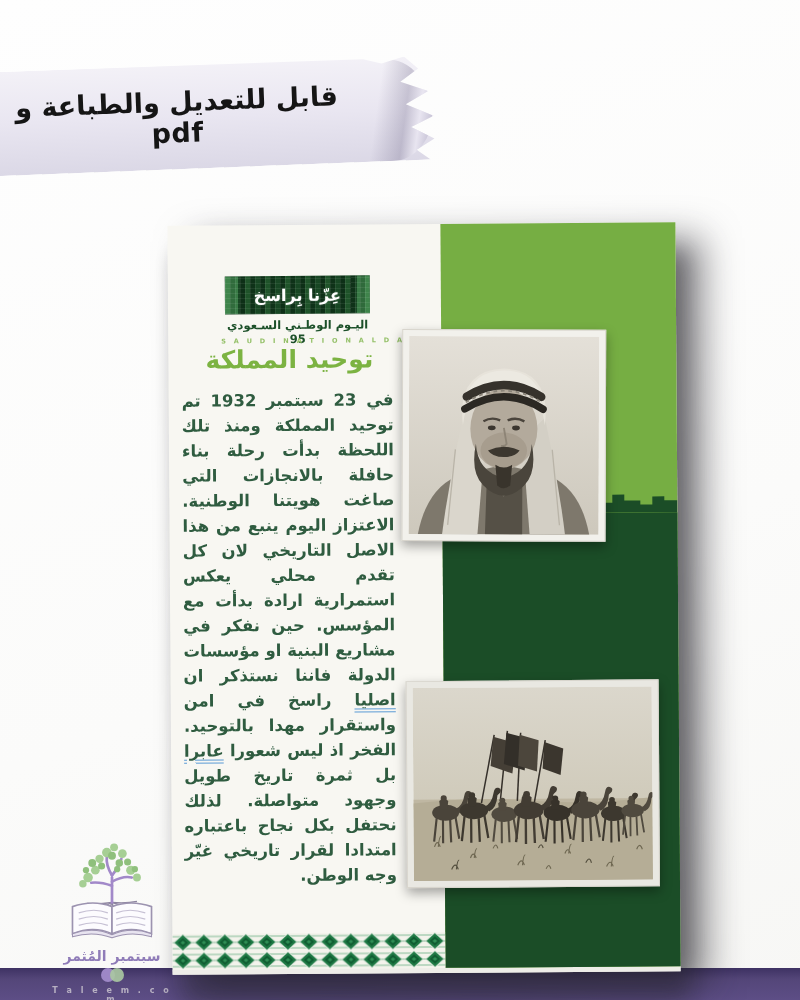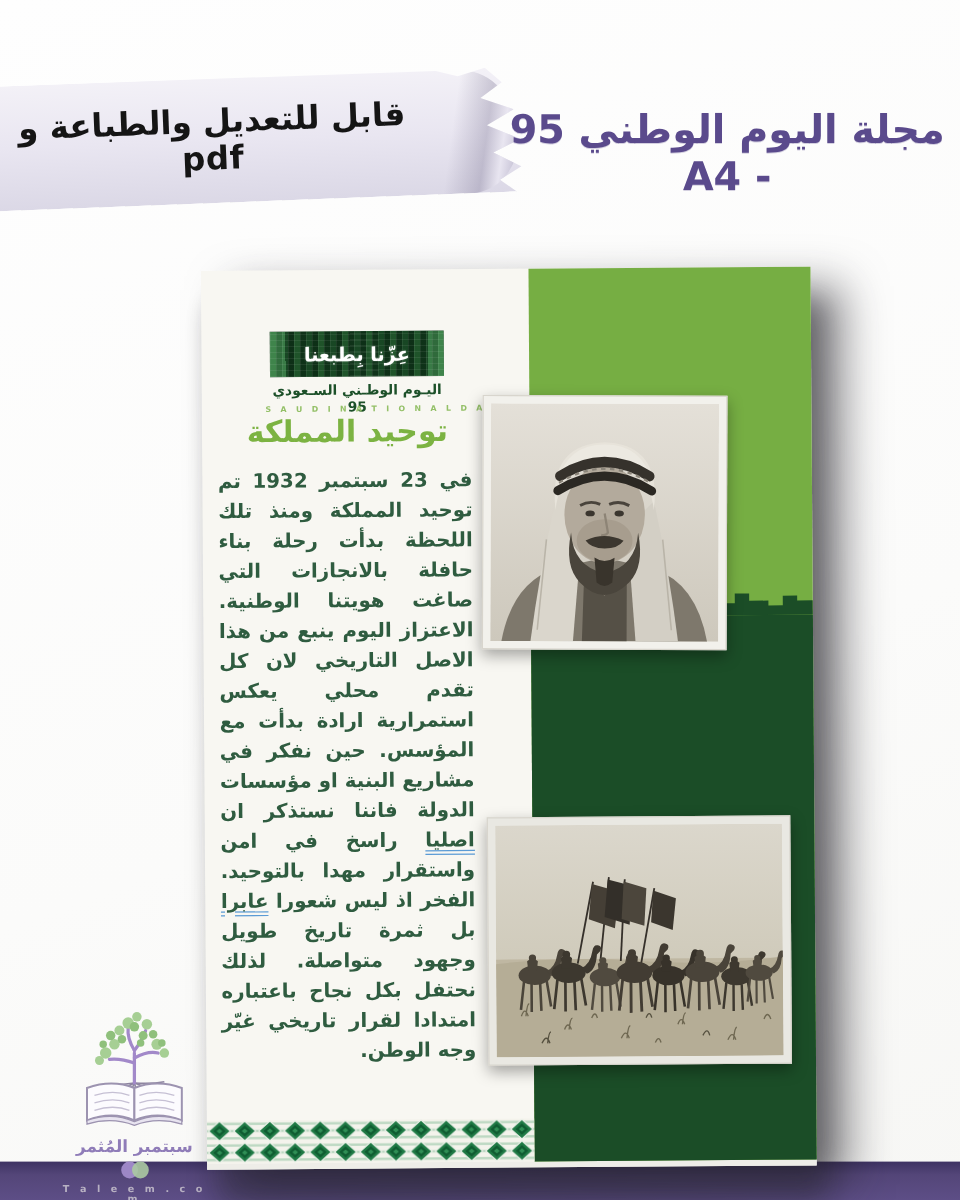--- a/index.html
+++ b/index.html
@@ -86,21 +86,20 @@
 </head>
 <body>
 
 <div class="stage">
 
   <div class="ribbon">
     <div class="ribbon-text">قابل للتعديل والطباعة و pdf</div>
     <div class="ribbon-curl"></div>
   </div>
 
-  <div class="poster-title">مجلة اليوم الوطني 95 - A4</div>
 
   <div class="footer-band"></div>
 
   <div class="watermark">
     <svg width="104" height="104" viewBox="0 0 100 100">
 
       <g stroke="#8d84a0" stroke-width="1.3" fill="none">
         <path d="M50,62 q-9,5 -18,7"></path>
           <path d="M50,62 q-3,8 -8,12"></path>
         <path d="M50,62 q2,9 6,13"></path>
@@ -162,21 +161,21 @@
   <div class="page">
 
     <div class="col-green">
       <svg class="cren-svg" viewBox="0 0 235 24" preserveAspectRatio="none">
         <path d="M0,24 V12 H14 V16 H26 V8 H38 V14 H52 V6 H62 V12 H78 V16 H92 V8 H104 V4 H114 V12 H130 V16 H144 V8 H156 V14 H170 V6 H182 V12 H198 V16 H210 V8 H222 V12 H235 V24 Z" fill="#1b4d27"></path>
       </svg>
       <div class="col-dark"></div>
     </div>
 
     <div class="logo-box">
-      <div class="logo-slogan">عِزّنا بِطبعنا</div>
+      <div class="logo-slogan">عِزّنا بِراسخ</div>
     </div>
     <div class="logo-sub-ar">اليـوم الوطـني السـعودي 95</div>
     <div class="logo-sub-en">S A U D I   N A T I O N A L   D A Y   9 5</div>
 
     <div class="article-heading">توحيد المملكة</div>
     <div class="article-body"><span>في 23 سبتمبر 1932 تم توحيد المملكة ومنذ تلك اللحظة بدأت رحلة بناء حافلة بالانجازات التي صاغت هويتنا الوطنية. الاعتزاز اليوم ينبع من هذا الاصل التاريخي لان كل تقدم محلي يعكس استمرارية ارادة بدأت مع المؤسس. حين نفكر في مشاريع البنية او مؤسسات الدولة فاننا نستذكر ان </span><span class="misspell">اصليا</span><span> راسخ في امن واستقرار مهدا بالتوحيد. الفخر اذ ليس شعورا </span><span class="misspell">عابرا</span><span> بل ثمرة تاريخ طويل وجهود متواصلة. لذلك نحتفل بكل نجاح باعتباره امتدادا لقرار تاريخي غيّر وجه الوطن.</span></div>
 
     <div class="photo photo-1">
       <svg viewBox="0 0 204 210" preserveAspectRatio="none">
         <defs>

